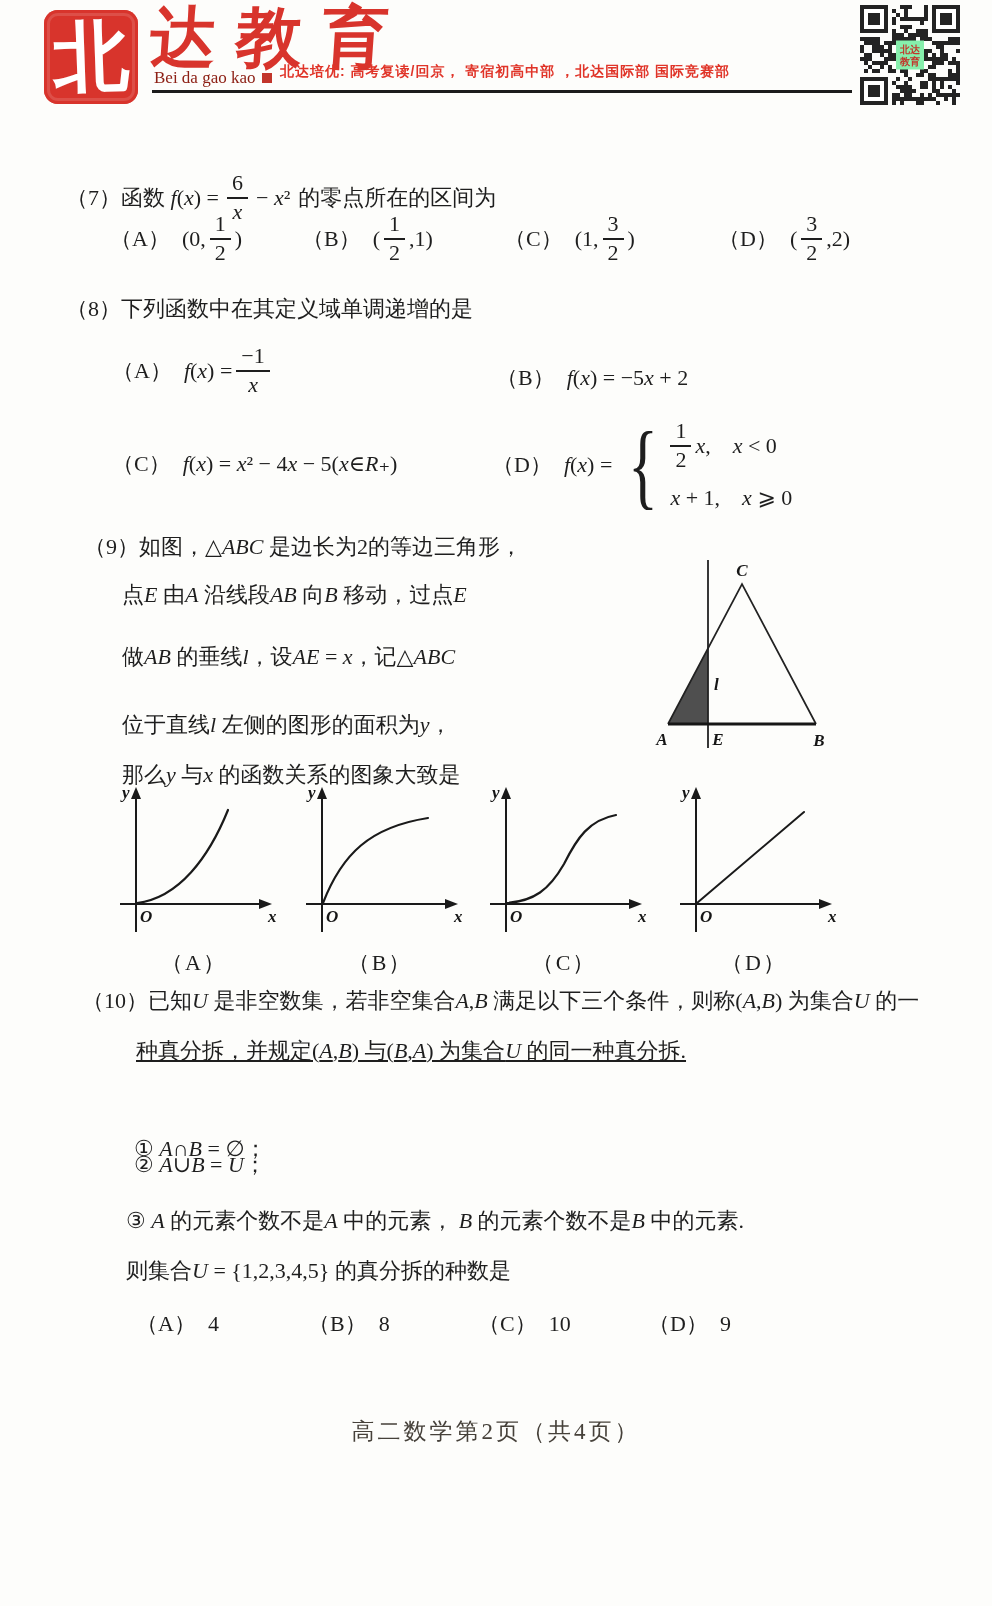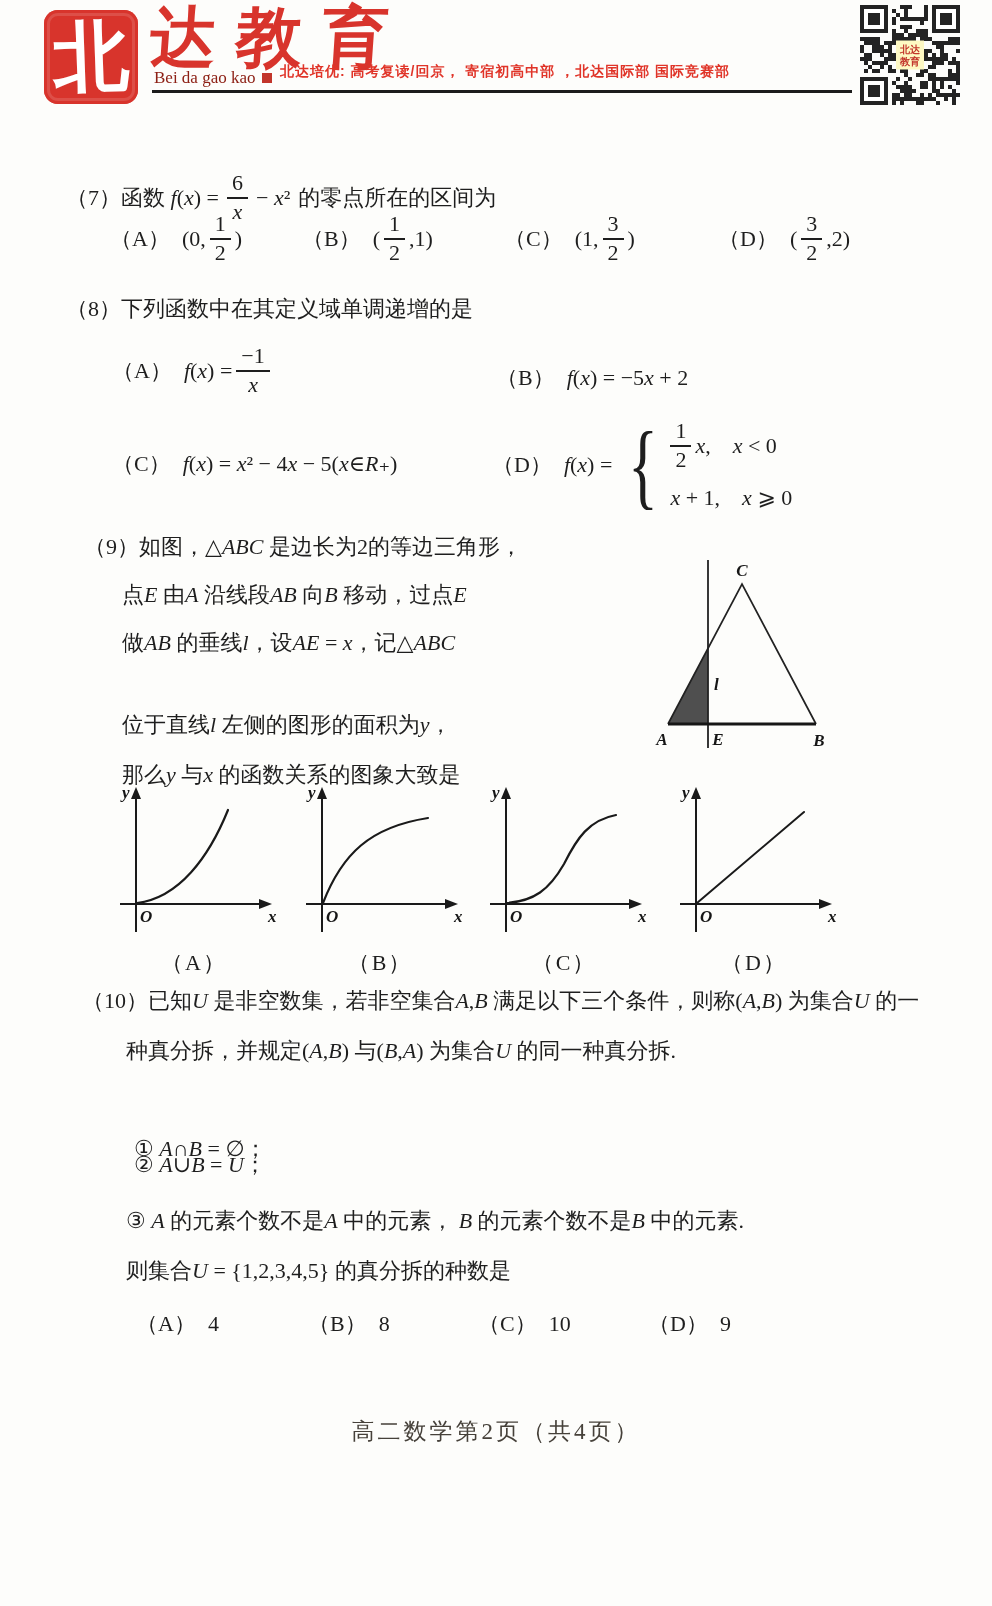--- a/index.html
+++ b/index.html
@@ -27,21 +27,21 @@
   .brand-sub .sq{width:10px;height:10px;background:#c2352b;display:inline-block;}
   .tagline{
     left:280px;top:63px;font-size:14px;font-weight:700;color:#e03428;
     font-family:"Liberation Sans","DejaVu Sans",sans-serif;letter-spacing:1px;white-space:nowrap;
   }
   .rule{left:152px;top:90px;width:700px;height:3px;background:#1c1c1c;}
   .qr{left:860px;top:5px;width:100px;height:100px;}
   .qr svg{width:100px;height:100px;display:block;}
   .qr-label{
     position:absolute;left:50%;top:50%;transform:translate(-50%,-50%);
-    background:#fef9c3;color:#c2352b;font-weight:700;font-size:10px;line-height:1.15;
+    background:#86efac;color:#c2352b;font-weight:700;font-size:10px;line-height:1.15;
     padding:3px 4px;text-align:center;
   }
   
   .mrow{display:flex;align-items:center;gap:8px;white-space:nowrap;margin-top:36px;}
   .opt{display:flex;align-items:center;gap:4px;white-space:nowrap;}
   .opt .lbl{margin-right:8px;}
   .frac{display:inline-flex;flex-direction:column;align-items:center;line-height:1.12;}
   .frac .fn{border-bottom:2px solid #1e1e1e;padding:0 5px 1px;}
   .frac .fd{padding-top:1px;}
   .brace{font-size:96px;font-weight:400;line-height:0.85;transform:scaleX(0.65);display:inline-block;margin:0 0 0 4px;}
@@ -395,21 +395,21 @@
       <span><i>x</i>, <i>x</i> &lt; 0</span>
     </span>
     <span class="pwrow">
       <span><i>x</i> + 1, <i>x</i> ⩾ 0</span>
     </span>
   </span>
 </div>
 
 <div class="abs line" style="left:84px;top:532px;">（9）如图，△<i>ABC</i> 是边长为2的等边三角形，</div>
 <div class="abs line" style="left:122px;top:580px;">点<i>E</i> 由<i>A</i> 沿线段<i>AB</i> 向<i>B</i> 移动，过点<i>E</i></div>
-<div class="abs line" style="left:122px;top:628px;">做<i>AB</i> 的垂线<i>l</i>，设<i>AE</i> = <i>x</i>，记△<i>ABC</i></div>
+<div class="abs line" style="left:122px;top:642px;">做<i>AB</i> 的垂线<i>l</i>，设<i>AE</i> = <i>x</i>，记△<i>ABC</i></div>
 <div class="abs line" style="left:122px;top:710px;">位于直线<i>l</i> 左侧的图形的面积为<i>y</i>，</div>
 <div class="abs line" style="left:122px;top:760px;">那么<i>y</i> 与<i>x</i> 的函数关系的图象大致是</div>
 
 <svg class="abs" style="left:638px;top:548px;" width="220" height="205" viewBox="0 0 220 205">
   <polygon points="30,176 70,176 70,100" fill="#4f4f4f"></polygon>
   <line x1="70" y1="12" x2="70" y2="200" stroke="#222" stroke-width="1.8"></line>
   <path d="M30,176 L104,36 L178,176" fill="none" stroke="#222" stroke-width="1.7"></path>
   <line x1="30" y1="176" x2="178" y2="176" stroke="#161616" stroke-width="2.8"></line>
   <text x="104" y="28" class="fig-lbl" text-anchor="middle">C</text>
   <text x="24" y="197" class="fig-lbl" text-anchor="middle">A</text>
@@ -465,21 +465,21 @@
     <polygon points="155,117 168,122 155,127" fill="#1a1a1a"></polygon>
     <path d="M33,121 L140,30" fill="none" stroke="#1a1a1a" stroke-width="2" stroke-linecap="round"></path>
     <text x="18" y="16" class="fig-lbl">y</text>
     <text x="164" y="140" class="fig-lbl">x</text>
     <text x="36" y="140" class="fig-lbl">O</text>
   </svg>
   <div class="gcap">（D）</div>
 </div>
 
 <div class="abs line" style="left:58px;top:986px;margin-left:24px;">（10）已知<i>U</i> 是非空数集，若非空集合<i>A</i>,<i>B</i> 满足以下三个条件，则称(<i>A</i>,<i>B</i>) 为集合<i>U</i> 的一</div>
-<div class="abs line" style="left:126px;top:1036px;">种真分拆，并规定(<i>A</i>,<i>B</i>) 与(<i>B</i>,<i>A</i>) 为集合<i>U</i> 的同一种真分拆.</div>
+<div class="abs line" style="left:136px;top:1036px;text-decoration:underline;">种真分拆，并规定(<i>A</i>,<i>B</i>) 与(<i>B</i>,<i>A</i>) 为集合<i>U</i> 的同一种真分拆.</div>
 <div class="abs line" style="left:134px;top:1092px;margin-top:42px;">① <i>A</i>∩<i>B</i> = ∅；</div>
 <div class="abs line" style="left:134px;top:1150px;">② <i>A</i>∪<i>B</i> = <i>U</i>；</div>
 <div class="abs line" style="left:126px;top:1206px;">③ <i>A</i> 的元素个数不是<i>A</i> 中的元素， <i>B</i> 的元素个数不是<i>B</i> 中的元素.</div>
 <div class="abs line" style="left:126px;top:1256px;">则集合<i>U</i> = {1,2,3,4,5} 的真分拆的种数是</div>
 
 <div class="abs opt" style="left:136px;top:1302px;height:44px;">
   <span class="lbl">（A）</span>
   <span>4</span>
 </div>
 <div class="abs opt" style="left:308px;top:1302px;height:44px;">

